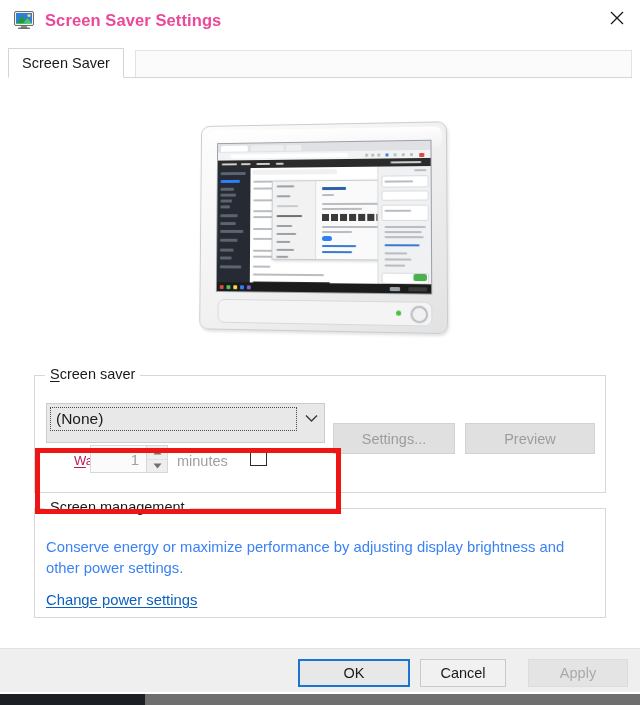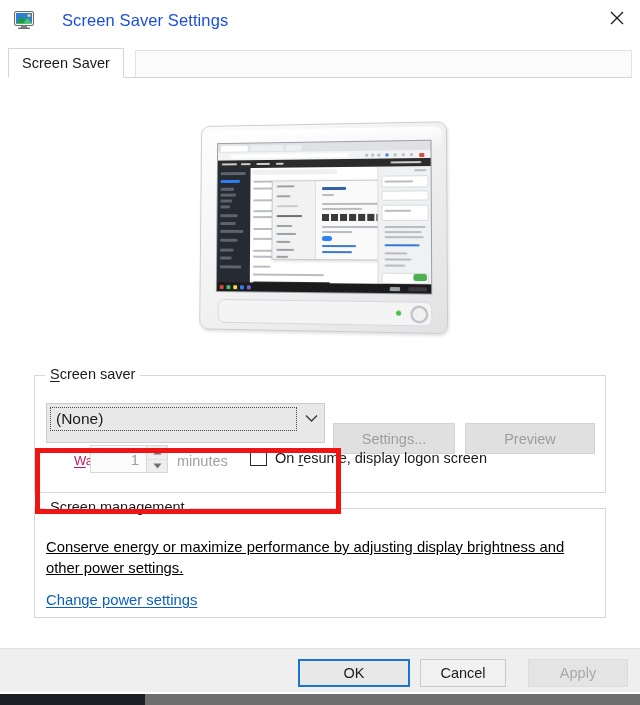--- a/index.html
+++ b/index.html
@@ -28,25 +28,26 @@
     display: flex;
     align-items: center;
   }
   .title-icon {
     width: 20px; height: 18px;
     margin-left: 14px;
     position: relative;
     flex: none;
   }
   .title-text {
-    margin-left: 28px;
+    margin-left: 11px;
     font-size: 16.5px;
-    color: #1d4ed8;
+    color: #ec4899;
     letter-spacing: 0.1px;
     white-space: nowrap;
+    font-weight: bold;
   }
   .close-btn {
     position: absolute;
     right: 0; top: 0;
     width: 46px; height: 36px;
     display: flex; align-items: center; justify-content: center;
     cursor: default;
   }
   .close-btn svg { display: block; }
 
@@ -300,22 +301,21 @@
     color: #1a1a1a;
     white-space: nowrap;
   }
 
   .power-desc {
     position: absolute;
     left: 11px; top: 28px;
     width: 520px;
     font-size: 14.8px;
     line-height: 1.42;
-    color: #000000;
-    text-decoration: underline;
+    color: #3b82f6;
   }
   .power-link {
     position: absolute;
     left: 11px; top: 83px;
     font-size: 14.8px;
     color: #0a5fbf;
     text-decoration: underline;
     text-underline-offset: 2px;
     cursor: default;
     white-space: nowrap;
@@ -556,21 +556,20 @@
                 <path d="M4.5 5.5 L0.5 0.5 L8.5 0.5 Z" fill="#707070"></path>
               </svg>
           </div>
         </div>
       </div>
 
       <div class="minutes-label">minutes</div>
 
       <div class="checkrow">
         <span class="checkbox"></span>
-        <span class="check-label"><span>On </span><span class="u">r</span><span>esume, display logon screen</span></span>
       </div>
     </div>
 
     <div class="group" id="grp-power">
       <div class="group-title">Screen management</div>
       <div class="power-desc">Conserve energy or maximize performance by adjusting display brightness and other power settings.</div>
       <div class="power-link">Change power settings</div>
     </div>
 
     <div class="annot"></div>

